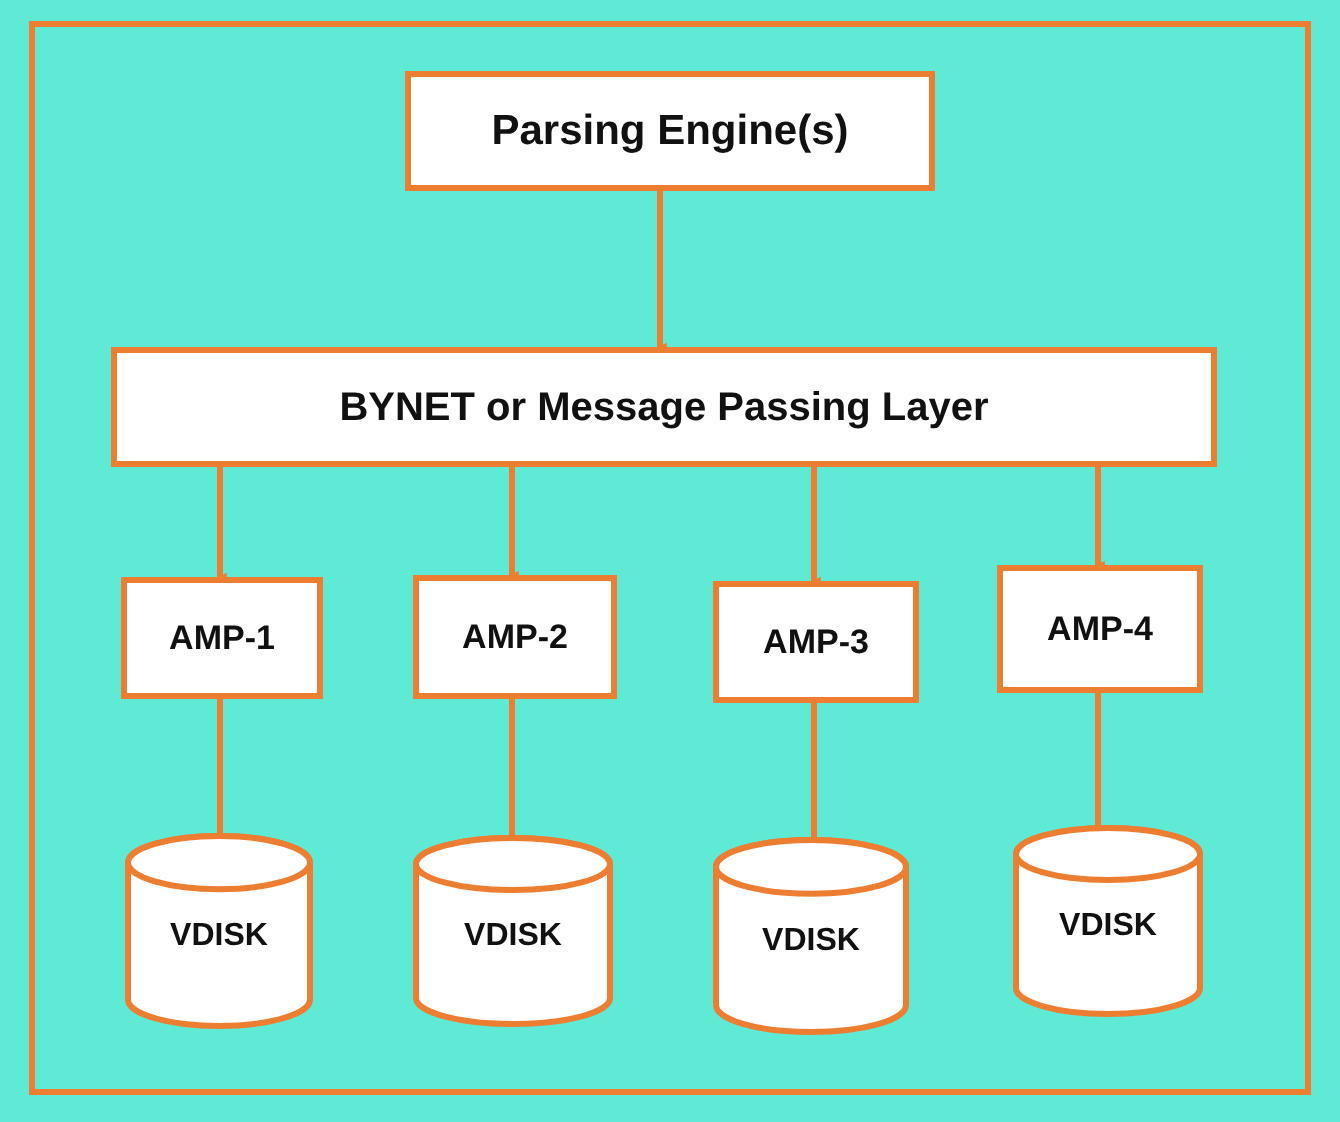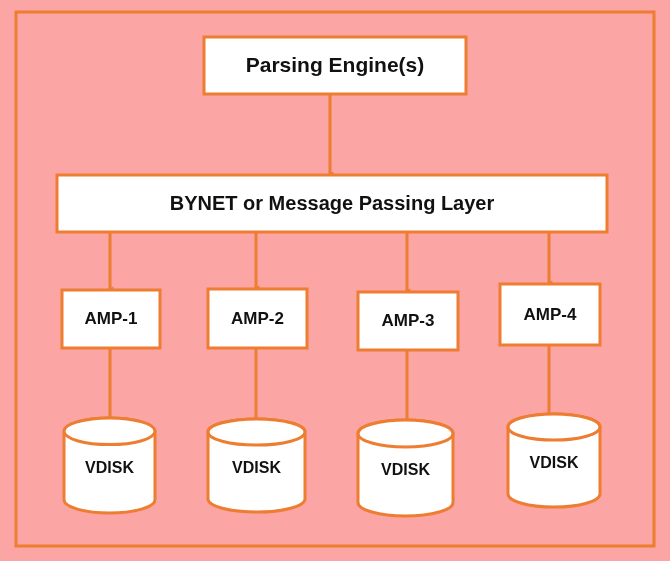--- a/index.html
+++ b/index.html
@@ -10,21 +10,21 @@
   body {
     width: 670px;
     height: 561px;
     font-family: "Liberation Sans", sans-serif;
     overflow: hidden;
   }
   #diagram-root {
     position: relative;
     width: 670px;
     height: 561px;
-    background: #fca5a5;
+    background: #5eead4;
   }
   svg#diagram-svg {
     display: block;
     width: 670px;
     height: 561px;
   }
   .node-label {
     font-family: "Liberation Sans", sans-serif;
     font-weight: bold;
     fill: #111111;

